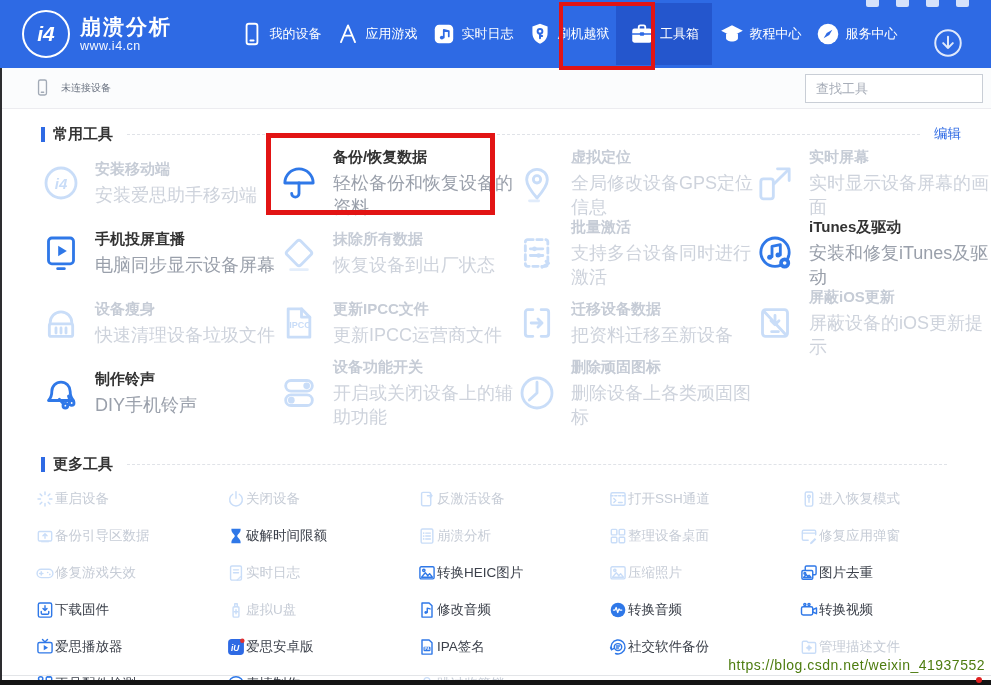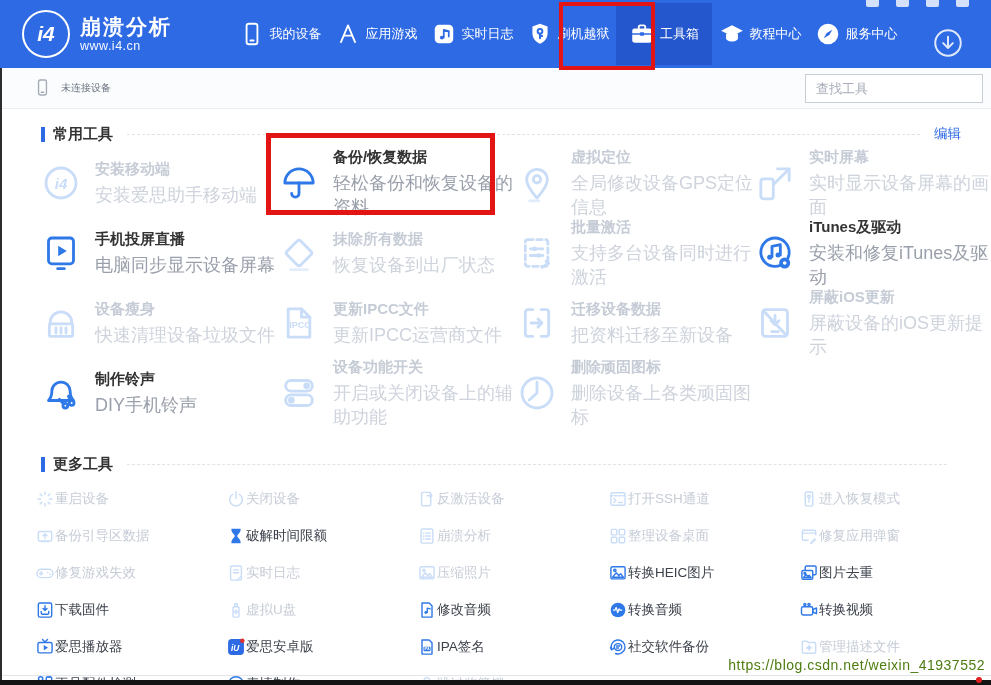--- a/index.html
+++ b/index.html
@@ -457,35 +457,35 @@
       <span class="mtool-label">修复游戏失效</span>
     </div>
     <div class="mtool dis">
       <svg class="ic" viewBox="0 0 24 24" fill="none" stroke="currentColor" stroke-width="1.7" stroke-linecap="round" stroke-linejoin="round">
         <rect x="5.5" y="3.5" width="13" height="17" rx="1.6"></rect>
         <path d="M9 8.2h6M9 11.7h6"></path>
         <path d="m13.5 20.5 4-4" opacity=".8"></path>
       </svg>
       <span class="mtool-label">实时日志</span>
     </div>
-    <div class="mtool dis">
+    <div class="mtool">
       <svg class="ic" viewBox="0 0 24 24" fill="none" stroke="currentColor" stroke-width="1.7" stroke-linecap="round" stroke-linejoin="round">
         <rect x="3.5" y="4.5" width="17" height="14.5" rx="1.6"></rect>
         <circle cx="8.2" cy="8.8" r="1.4"></circle>
         <path d="m5.5 17 4.4-5.3 3.2 3.5 2-2.4 3.4 4.2z"></path>
       </svg>
-      <span class="mtool-label">压缩照片</span>
-    </div>
-    <div class="mtool">
+      <span class="mtool-label">转换HEIC图片</span>
+    </div>
+    <div class="mtool dis">
       <svg class="ic" viewBox="0 0 24 24" fill="none" stroke="currentColor" stroke-width="1.7" stroke-linecap="round" stroke-linejoin="round">
         <rect x="3.5" y="4.5" width="17" height="14.5" rx="1.6"></rect>
         <circle cx="8.2" cy="8.8" r="1.4"></circle>
         <path d="m5.5 17 4.4-5.3 3.2 3.5 2-2.4 3.4 4.2z"></path>
       </svg>
-      <span class="mtool-label">转换HEIC图片</span>
+      <span class="mtool-label">压缩照片</span>
     </div>
     <div class="mtool">
       <svg class="ic" viewBox="0 0 24 24" fill="none" stroke="currentColor" stroke-width="1.7" stroke-linecap="round" stroke-linejoin="round">
         <rect x="7.5" y="3.5" width="13" height="10.5" rx="1.4"></rect>
         <rect x="3.5" y="9" width="13" height="10.5" rx="1.4" fill="#fff"></rect>
         <circle cx="7" cy="12.4" r="1.1"></circle>
         <path d="m5.5 17.4 3-3.6 2.2 2.4 1.4-1.6 2.4 2.8z"></path>
       </svg>
       <span class="mtool-label">图片去重</span>
     </div>

